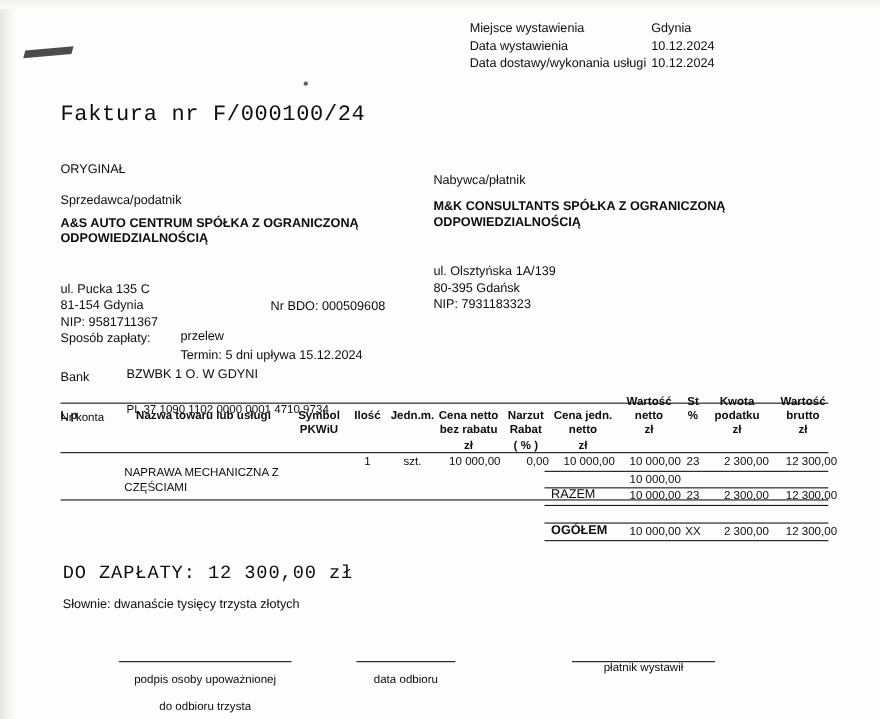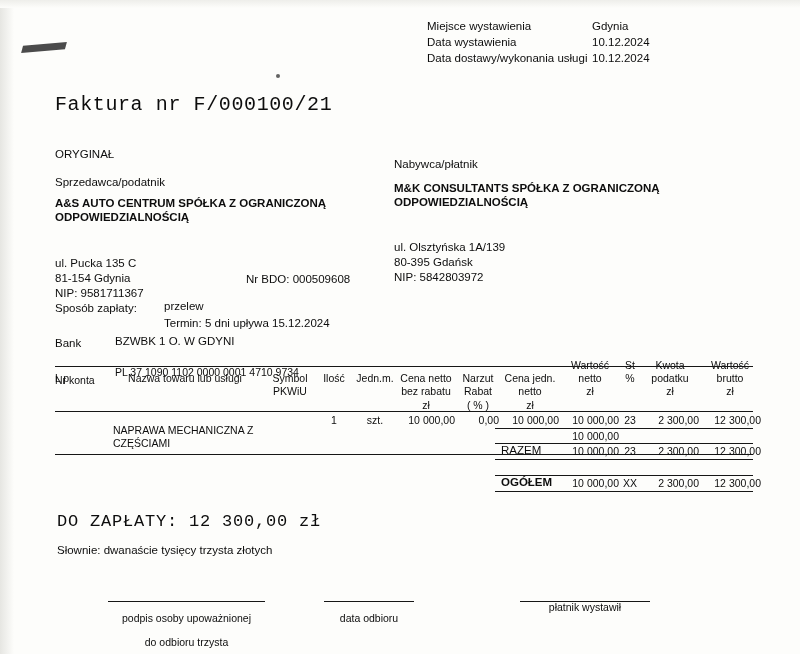--- a/index.html
+++ b/index.html
@@ -100,20 +100,21 @@
 
   
   .tbl { position: absolute; left: 55px; top: 352px; width: 698px; font-size: 10.5px; }
   .hline { position: absolute; background: #161616; height: 1px; }
 
   .th {
     position: absolute;
     text-align: center;
     line-height: 12px;
     font-size: 10.5px;
+    font-weight: bold;
   }
   .td {
     position: absolute;
     font-size: 10.5px;
     line-height: 13px;
   }
   .td.right { text-align: right; }
   .td.center { text-align: center; }
 
   .total-label {
@@ -167,36 +168,36 @@
     <div class="meta-row">
       <span class="meta-label">Data wystawienia</span>
       <span class="meta-value">10.12.2024</span>
     </div>
     <div class="meta-row">
       <span class="meta-label">Data dostawy/wykonania usługi</span>
       <span class="meta-value">10.12.2024</span>
     </div>
   </div>
 
-  <div class="title">Faktura nr F/000100/21</div>
+  <div class="title">Faktura nr F/000100/24</div>
 
   <div class="original">ORYGINAŁ</div>
 
   <div class="col-left lbl" style="top:176px;">Sprzedawca/podatnik</div>
   <div class="col-left party-name" style="top:196px;">A&amp;S AUTO CENTRUM SPÓŁKA Z OGRANICZONĄ ODPOWIEDZIALNOŚCIĄ</div>
   <div class="col-left addr" style="top:256px;">ul. Pucka 135 C</div>
   <div class="col-left addr" style="top:271px;">81-154 Gdynia</div>
   <div class="col-left addr" style="top:286px;">NIP: 9581711367</div>
   <div class="abs addr" style="left:246px; top:272px;">Nr BDO: 000509608</div>
 
   <div class="col-right lbl" style="top:158px;">Nabywca/płatnik</div>
   <div class="col-right party-name" style="top:181px;">M&amp;K CONSULTANTS SPÓŁKA Z OGRANICZONĄ ODPOWIEDZIALNOŚCIĄ</div>
   <div class="col-right addr" style="top:240px;">ul. Olsztyńska 1A/139</div>
   <div class="col-right addr" style="top:255px;">80-395 Gdańsk</div>
-  <div class="col-right addr" style="top:270px;">NIP: 5842803972</div>
+  <div class="col-right addr" style="top:270px;">NIP: 7931183323</div>
 
   <div class="pay-row" style="left:55px; top:302px;">Sposób zapłaty:</div>
   <div class="pay-row" style="left:164px; top:300px;">przelew</div>
   <div class="pay-row" style="left:164px; top:317px;">Termin: 5 dni upływa 15.12.2024</div>
   <div class="pay-row" style="left:55px; top:337px;">Bank</div>
   <div class="pay-row" style="left:115px; top:335px;">BZWBK 1 O. W GDYNI</div>
   <div class="pay-row" style="left:55px; top:374px; font-size:10.5px;">Nr konta</div>
   <div class="pay-row" style="left:115px; top:366px; font-size:10.5px;">PL 37 1090 1102 0000 0001 4710 9734</div>
 
   <div class="tbl">

